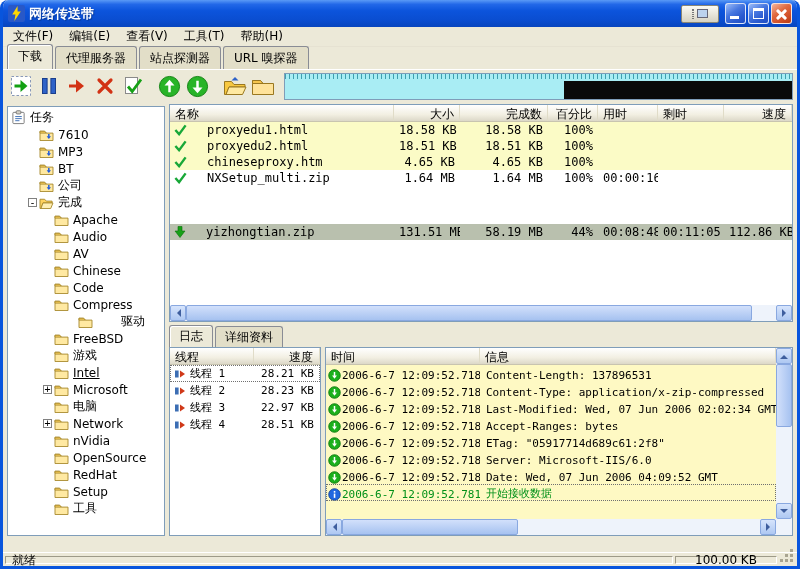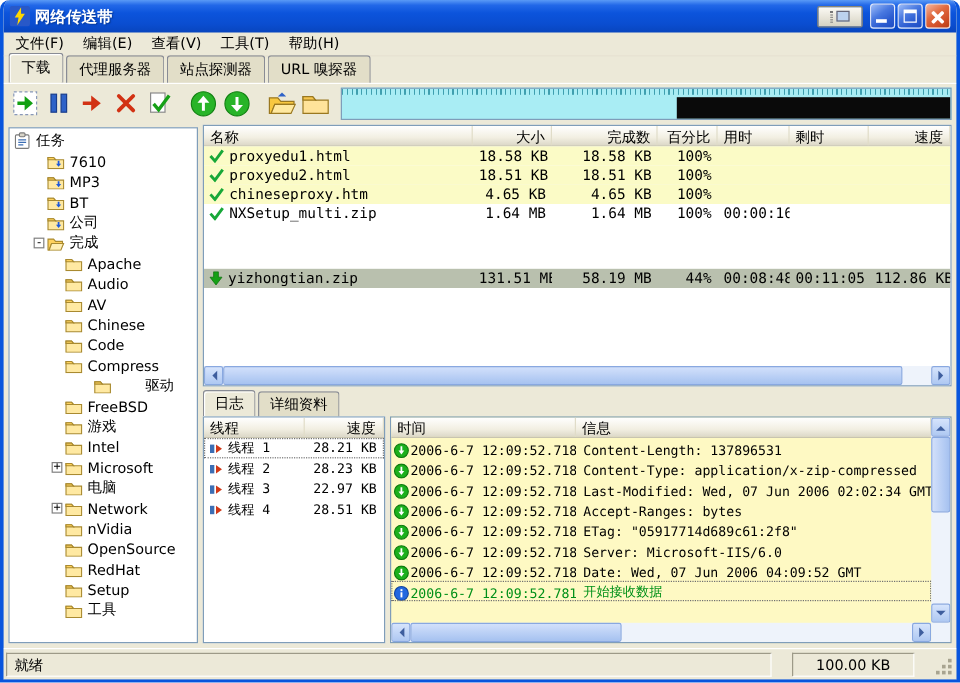--- a/index.html
+++ b/index.html
@@ -62,21 +62,21 @@
   .lv-header{display:flex;height:17px;background:linear-gradient(180deg,#FFFFFF,#F2EFE2 60%,#DCD8C8);
     border-bottom:1px solid #C8C4B0;}
   .lv-hcell{padding:1px 5px;border-right:1px solid #E0DCC8;white-space:nowrap;overflow:hidden;}
 
   
   .list-panel{position:absolute;left:166px;top:104px;right:4px;height:218px;background:#fff;border:1px solid #7F9DB9;overflow:hidden;}
   .c0{width:224px;} .c1{width:66px;text-align:right;} .c2{width:88px;text-align:right;}
   .c3{width:50px;text-align:right;} .c4{width:60px;} .c5{width:66px;} .c6{flex:1;text-align:right;}
   .lv-row{display:flex;height:16px;align-items:center;font-family:"DejaVu Sans Mono","DejaVu Sans",monospace;font-size:12px;}
   .lv-cell{padding:0 5px;white-space:nowrap;overflow:hidden;}
-  .lv-cell.c0{display:flex;align-items:center;gap:4px;padding-left:4px;}
+  .lv-cell.c0{display:flex;align-items:center;gap:20px;padding-left:4px;}
   .row-done{background:#FBFBC6;} .row-plain{background:#FFFFFF;} .row-selected{background:#B9C0AE;margin-top:38px;}
   .row-ic{display:inline-flex;flex:0 0 auto;}
 
   
   .bottom-tabs{position:absolute;left:166px;top:325px;height:22px;display:flex;align-items:flex-end;}
   .bottom-tabs .tab{padding:2px 9px;font-size:12px;}
   .thread-panel{position:absolute;left:166px;top:347px;width:152px;height:189px;background:#fff;border:1px solid #7F9DB9;overflow:hidden;}
   .tc0{width:84px;} .tc1{flex:1;text-align:right;padding-right:6px;}
   .thread-row{display:flex;height:17px;align-items:center;font-family:"DejaVu Sans Mono",monospace;font-size:11px;}
   .t-name{display:flex;align-items:center;gap:4px;width:84px;flex:0 0 84px;padding-left:4px;}
@@ -104,22 +104,22 @@
     border:1px solid #89A8E0;border-radius:2px;}
   .sb-vthumb{position:absolute;left:0;width:16px;background:linear-gradient(90deg,#D2E0FB,#A6C2F0);
     border:1px solid #89A8E0;border-radius:2px;}
   .arr{width:0;height:0;border:4px solid transparent;}
   .arr-l{border-right-color:#3E5E9E;margin-left:-3px;}
   .arr-r{border-left-color:#3E5E9E;margin-right:-3px;}
   .arr-u{border-bottom-color:#3E5E9E;margin-top:-3px;}
   .arr-d{border-top-color:#3E5E9E;margin-bottom:-3px;}
 
   
-  .statusbar{position:absolute;left:0;right:0;bottom:0;height:26px;background:#ECE9D8;border-top:1px solid #fff;
-    display:flex;align-items:stretch;padding:3px 2px 2px 2px;gap:17px;}
+  .statusbar{position:absolute;left:0;right:0;bottom:0;height:14px;background:#ECE9D8;border-top:1px solid #fff;
+    display:flex;align-items:stretch;padding:3px 2px 2px 2px;gap:2px;}
   .sb-cell{border:1px solid;border-color:#9D9A88 #FFF #FFF #9D9A88;display:flex;align-items:center;padding:0 6px;}
   .sb-left{flex:1;}
   .sb-right{width:102px;justify-content:center;}
   .grip{position:relative;width:16px;}
   .grip::after{content:"";position:absolute;right:2px;bottom:2px;width:3px;height:3px;background:#A8A490;
     box-shadow:-5px 0 #A8A490,0 -5px #A8A490,-10px 0 #A8A490,-5px -5px #A8A490,0 -10px #A8A490;}
 </style>
 </head>
 <body>
 
@@ -402,21 +402,21 @@
         <div class="tree-row" style="padding-left: 33px;">
           <span class="expander"></span>
           <span class="tree-ic">
             <svg width="15" height="13" viewBox="0 0 16 14">
               <path d="M1 3.5h5l1.8 2H15v8H1z" fill="#FFE9A2" stroke="#A98A30"></path>
               <path d="M1 3.5h5l1.8 2H1z" fill="#FFD25E" stroke="#A98A30"></path>
             </svg>
           </span>
           <span class="tree-label">游戏</span>
         </div>
-        <div class="tree-row" style="padding-left: 33px;">
+        <div class="tree-row" style="padding-left: 33px; text-decoration: underline;">
           <span class="expander"></span>
           <span class="tree-ic">
             <svg width="15" height="13" viewBox="0 0 16 14">
               <path d="M1 3.5h5l1.8 2H15v8H1z" fill="#FFE9A2" stroke="#A98A30"></path>
               <path d="M1 3.5h5l1.8 2H1z" fill="#FFD25E" stroke="#A98A30"></path>
             </svg>
           </span>
           <span class="tree-label">Intel</span>
         </div>
         <div class="tree-row" style="padding-left: 33px;">

